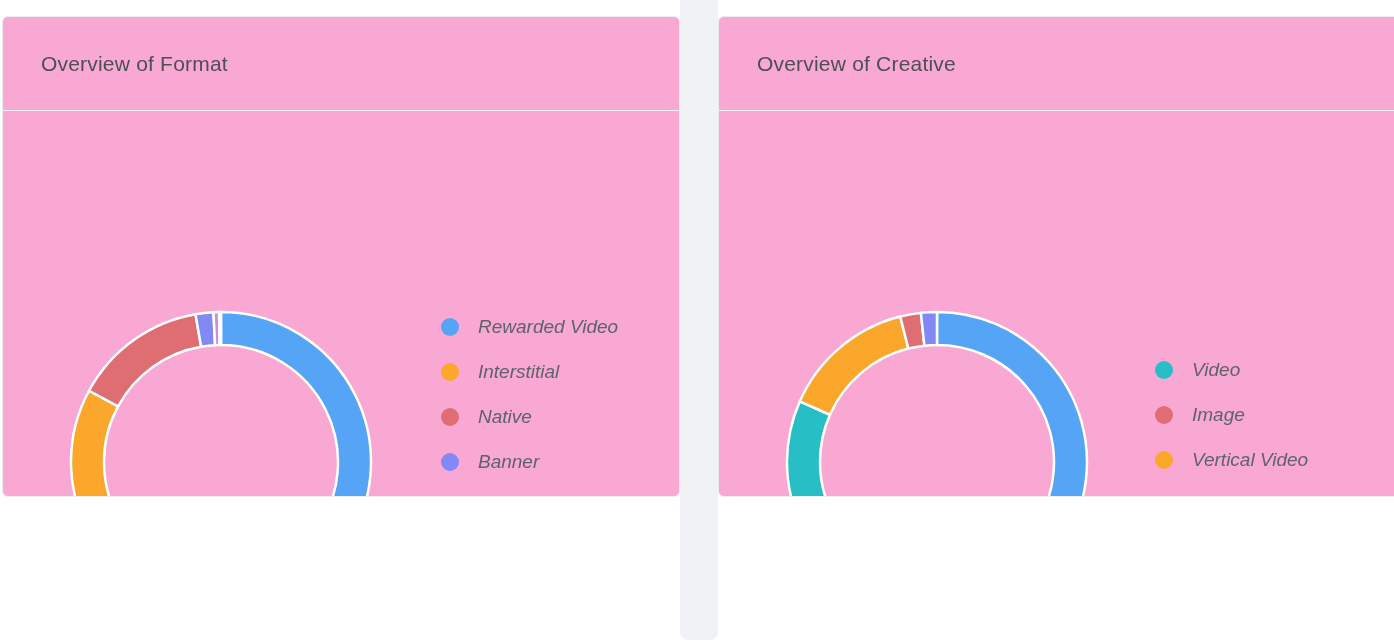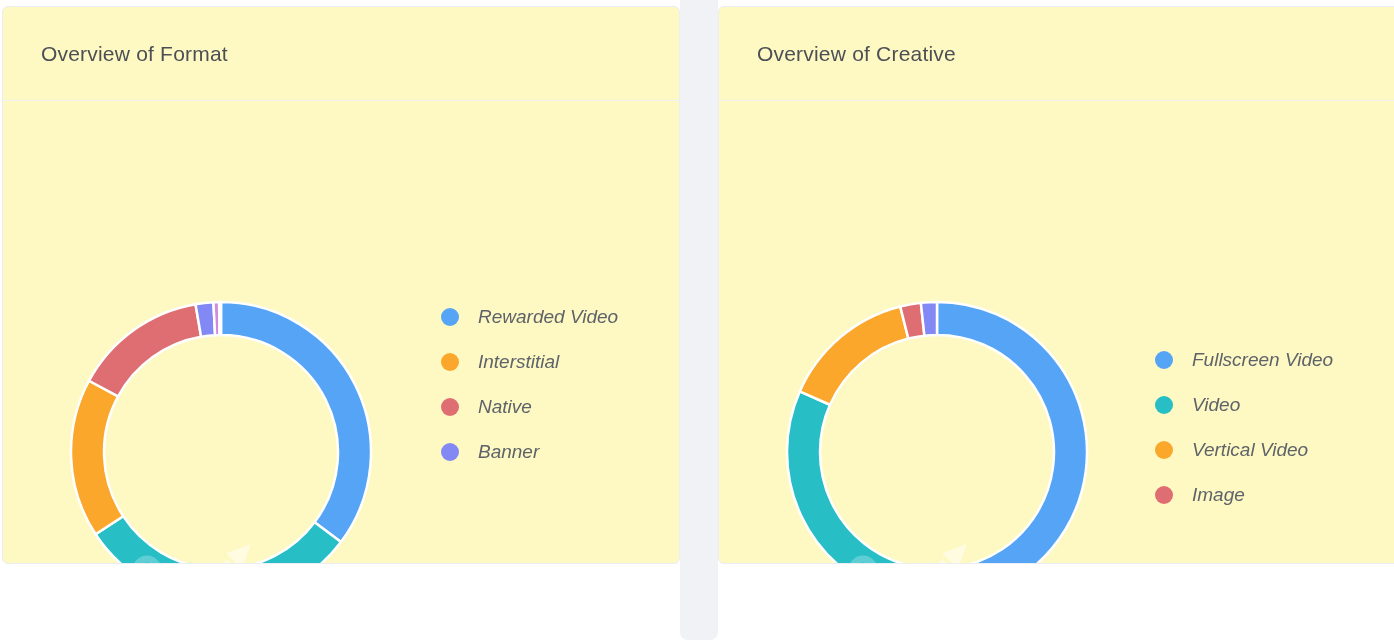--- a/index.html
+++ b/index.html
@@ -12,23 +12,23 @@
   }
   .gutter {
     position: absolute;
     left: 680px; top: 0;
     width: 38px; height: 640px;
     background: #f0f2f6;
     border-radius: 0 0 8px 8px;
   }
   .card {
     position: absolute;
-    top: 6px;
-    height: 558px;
-    background: #fef9c3;
+    top: 16px;
+    height: 481px;
+    background: #f9a8d4;
     border: 1px solid #eaedf2;
     border-radius: 6px;
     overflow: hidden;
   }
   .card.card-0 { left: 2px;   width: 678px; }
   .card.card-1 { left: 718px; width: 690px; }
   .card-header {
     height: 94px;
     display: flex;
     align-items: center;
@@ -131,30 +131,26 @@
         <g class="watermark" fill="#ffffff" stroke="none">
         <circle cx="-74" cy="118" r="11" fill="none" stroke="#ffffff" stroke-width="7" opacity="0.25"></circle>
         <path d="M -14 150 Q -8 128 10 112" fill="none" stroke="#ffffff" stroke-width="12" opacity="0.5"></path>
         <polygon points="30,92 20.8,116.8 5.2,101.2" opacity="0.5"></polygon>
         <rect x="52" y="132" width="26" height="9" transform="rotate(-35 65 136)" opacity="0.28"></rect>
         <rect x="76" y="144" width="16" height="8" transform="rotate(-35 84 148)" opacity="0.22"></rect>
       </g>
     </svg>
     <ul class="legend">
         <li>
-          <span class="dot" style="background: rgb(85, 164, 246);"></span>
-          <span class="lbl">Fullscreen Video</span>
-        </li>
-        <li>
           <span class="dot" style="background: rgb(39, 190, 198);"></span>
           <span class="lbl">Video</span>
         </li>
         <li>
+          <span class="dot" style="background: rgb(223, 110, 114);"></span>
+          <span class="lbl">Image</span>
+        </li>
+        <li>
           <span class="dot" style="background: rgb(250, 167, 43);"></span>
           <span class="lbl">Vertical Video</span>
-        </li>
-        <li>
-          <span class="dot" style="background: rgb(223, 110, 114);"></span>
-          <span class="lbl">Image</span>
         </li>
       </ul>
   </div>
 </div>
 
 </body></html>

